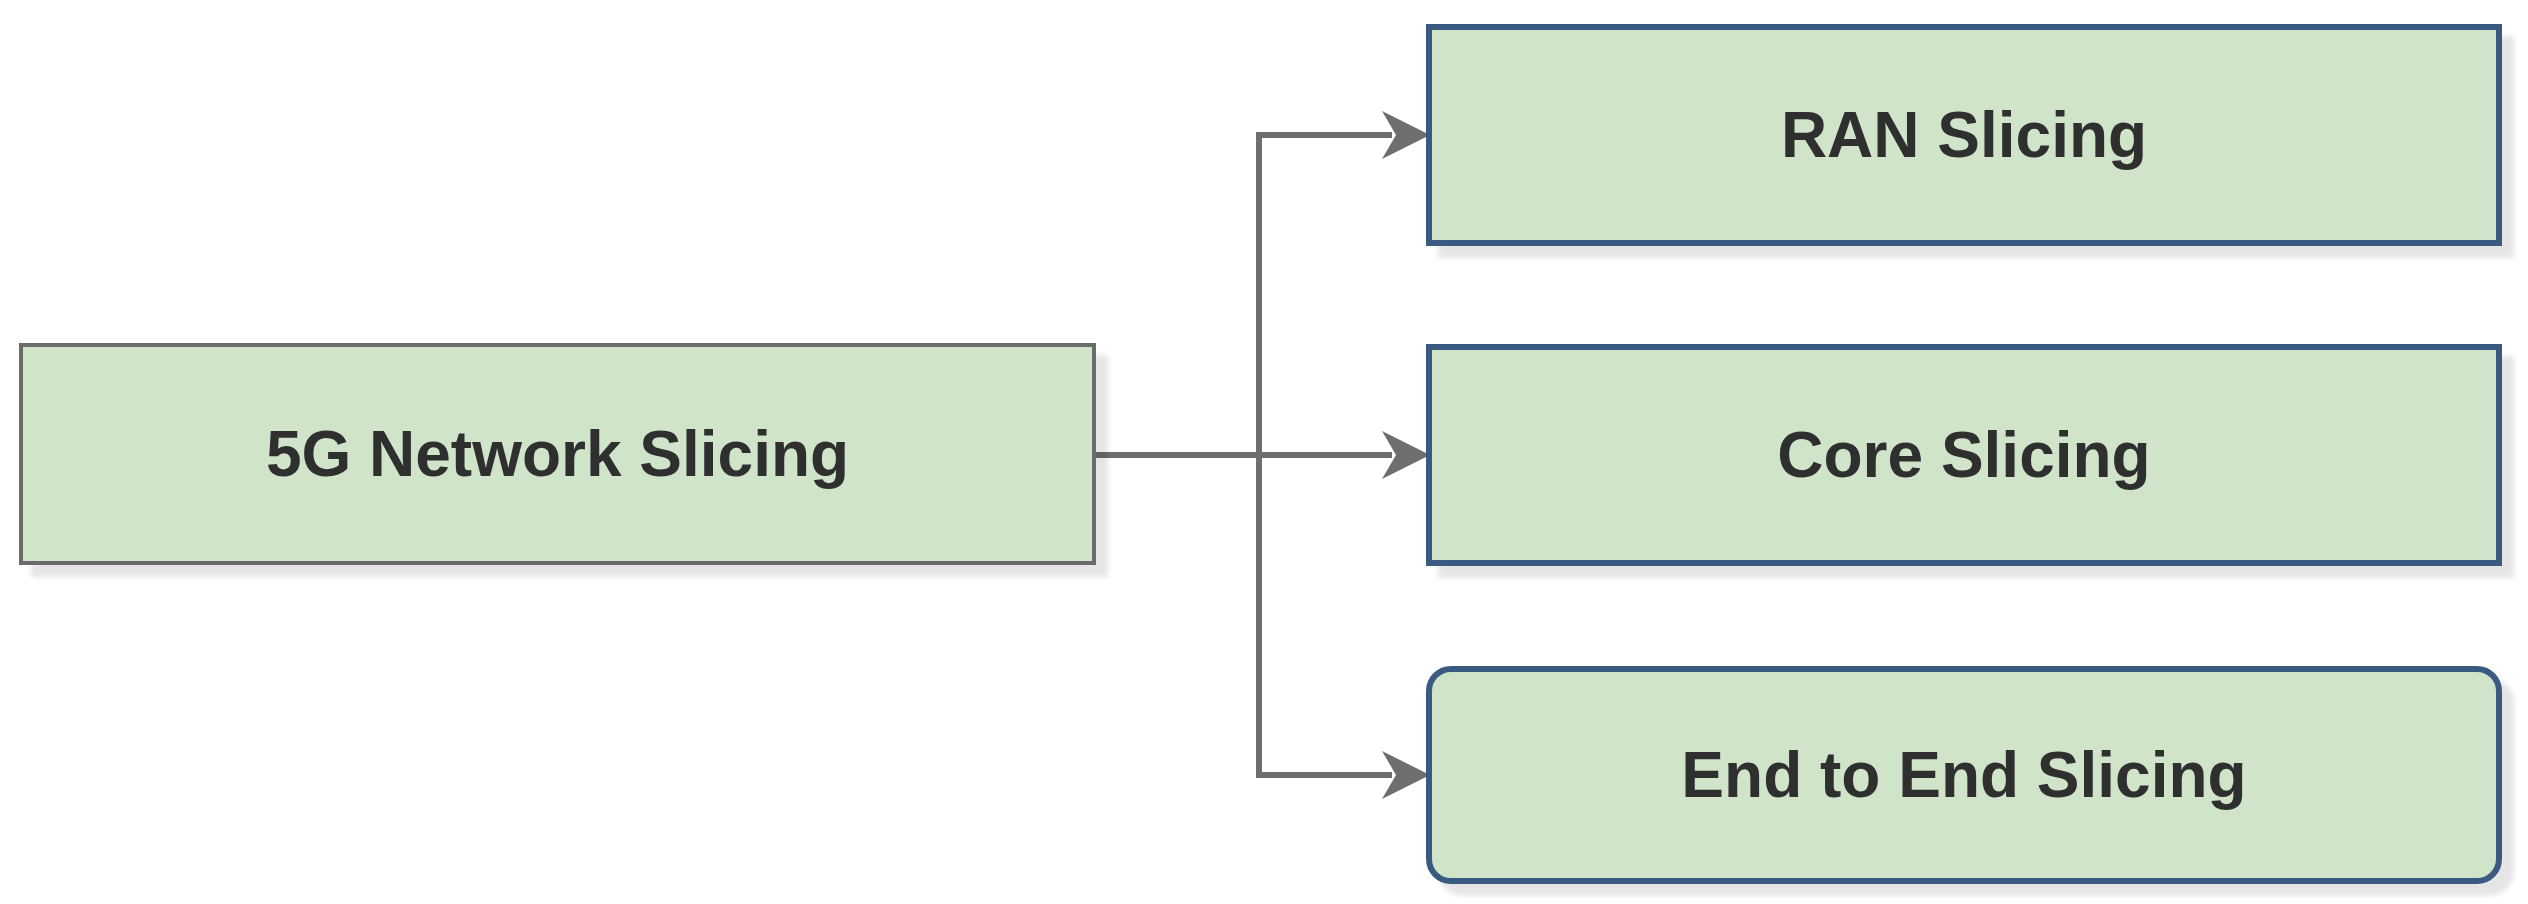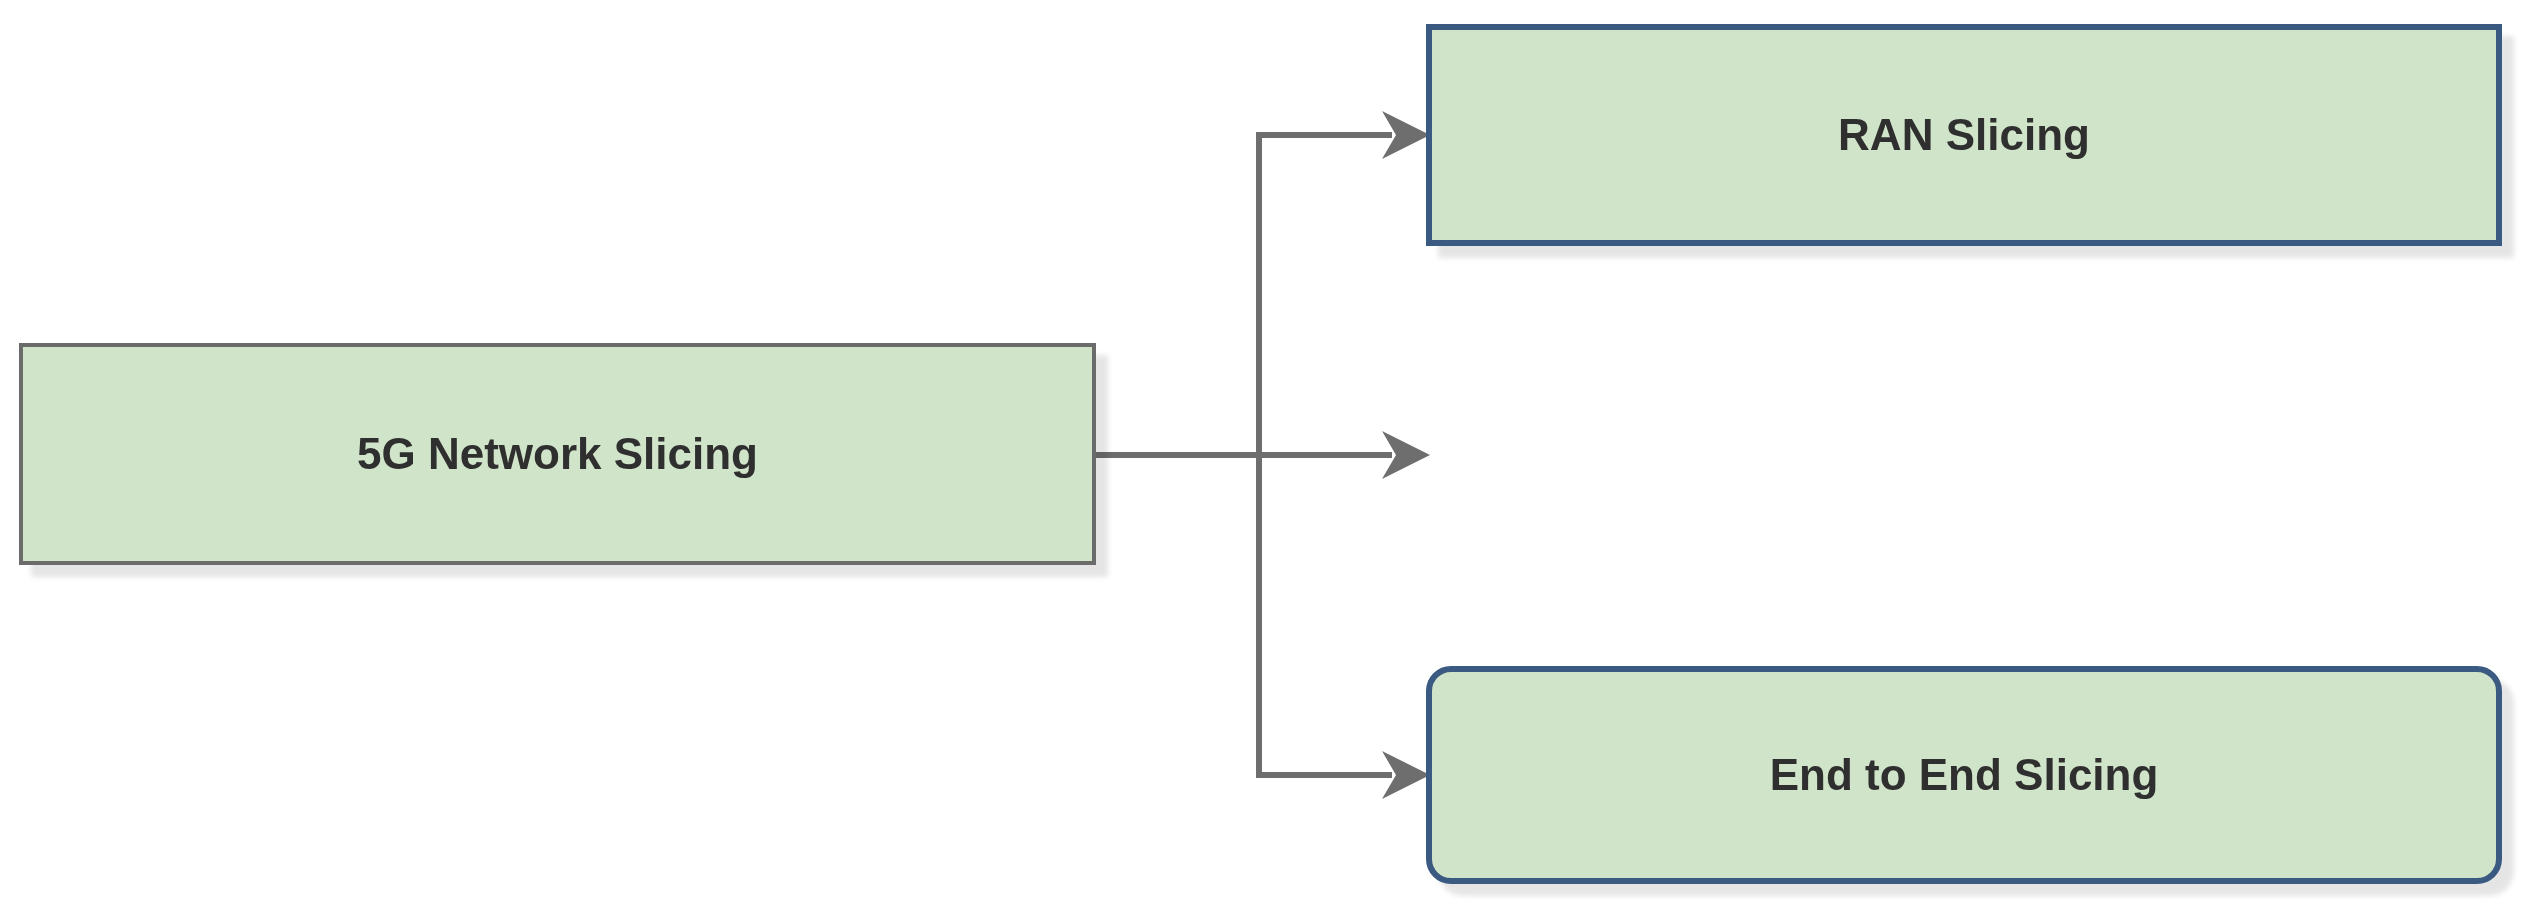--- a/index.html
+++ b/index.html
@@ -35,21 +35,21 @@
   }
   .node {
     position: absolute;
     box-sizing: border-box;
     display: flex;
     flex-direction: column;
     align-items: center;
     justify-content: center;
     text-align: center;
     font-weight: bold;
-    font-size: 44px;
+    font-size: 64px;
     line-height: 76px;
     color: var(--text, #2f2f2f);
     background: var(--fill, #d0e4c9);
     box-shadow: 12px 12px 5px rgba(0, 0, 0, 0.10);
   }
   .node .label { display: block; }
   .node .line { display: block; }
   .root {
     left: 19px;
     top: 343px;
@@ -84,18 +84,21 @@
   <div class="node root">
     <div class="label">
       <span class="line">5G Network Slicing</span>
     </div>
   </div>
 
   <div class="node child child-ran">
     <span class="label">RAN Slicing</span>
   </div>
 
+  <div class="node child child-core">
+    <span class="label">Core Slicing</span>
+  </div>
 
   <div class="node child child-e2e">
     <span class="label">End to End Slicing</span>
   </div>
 
 </div>
 
 </body></html>

